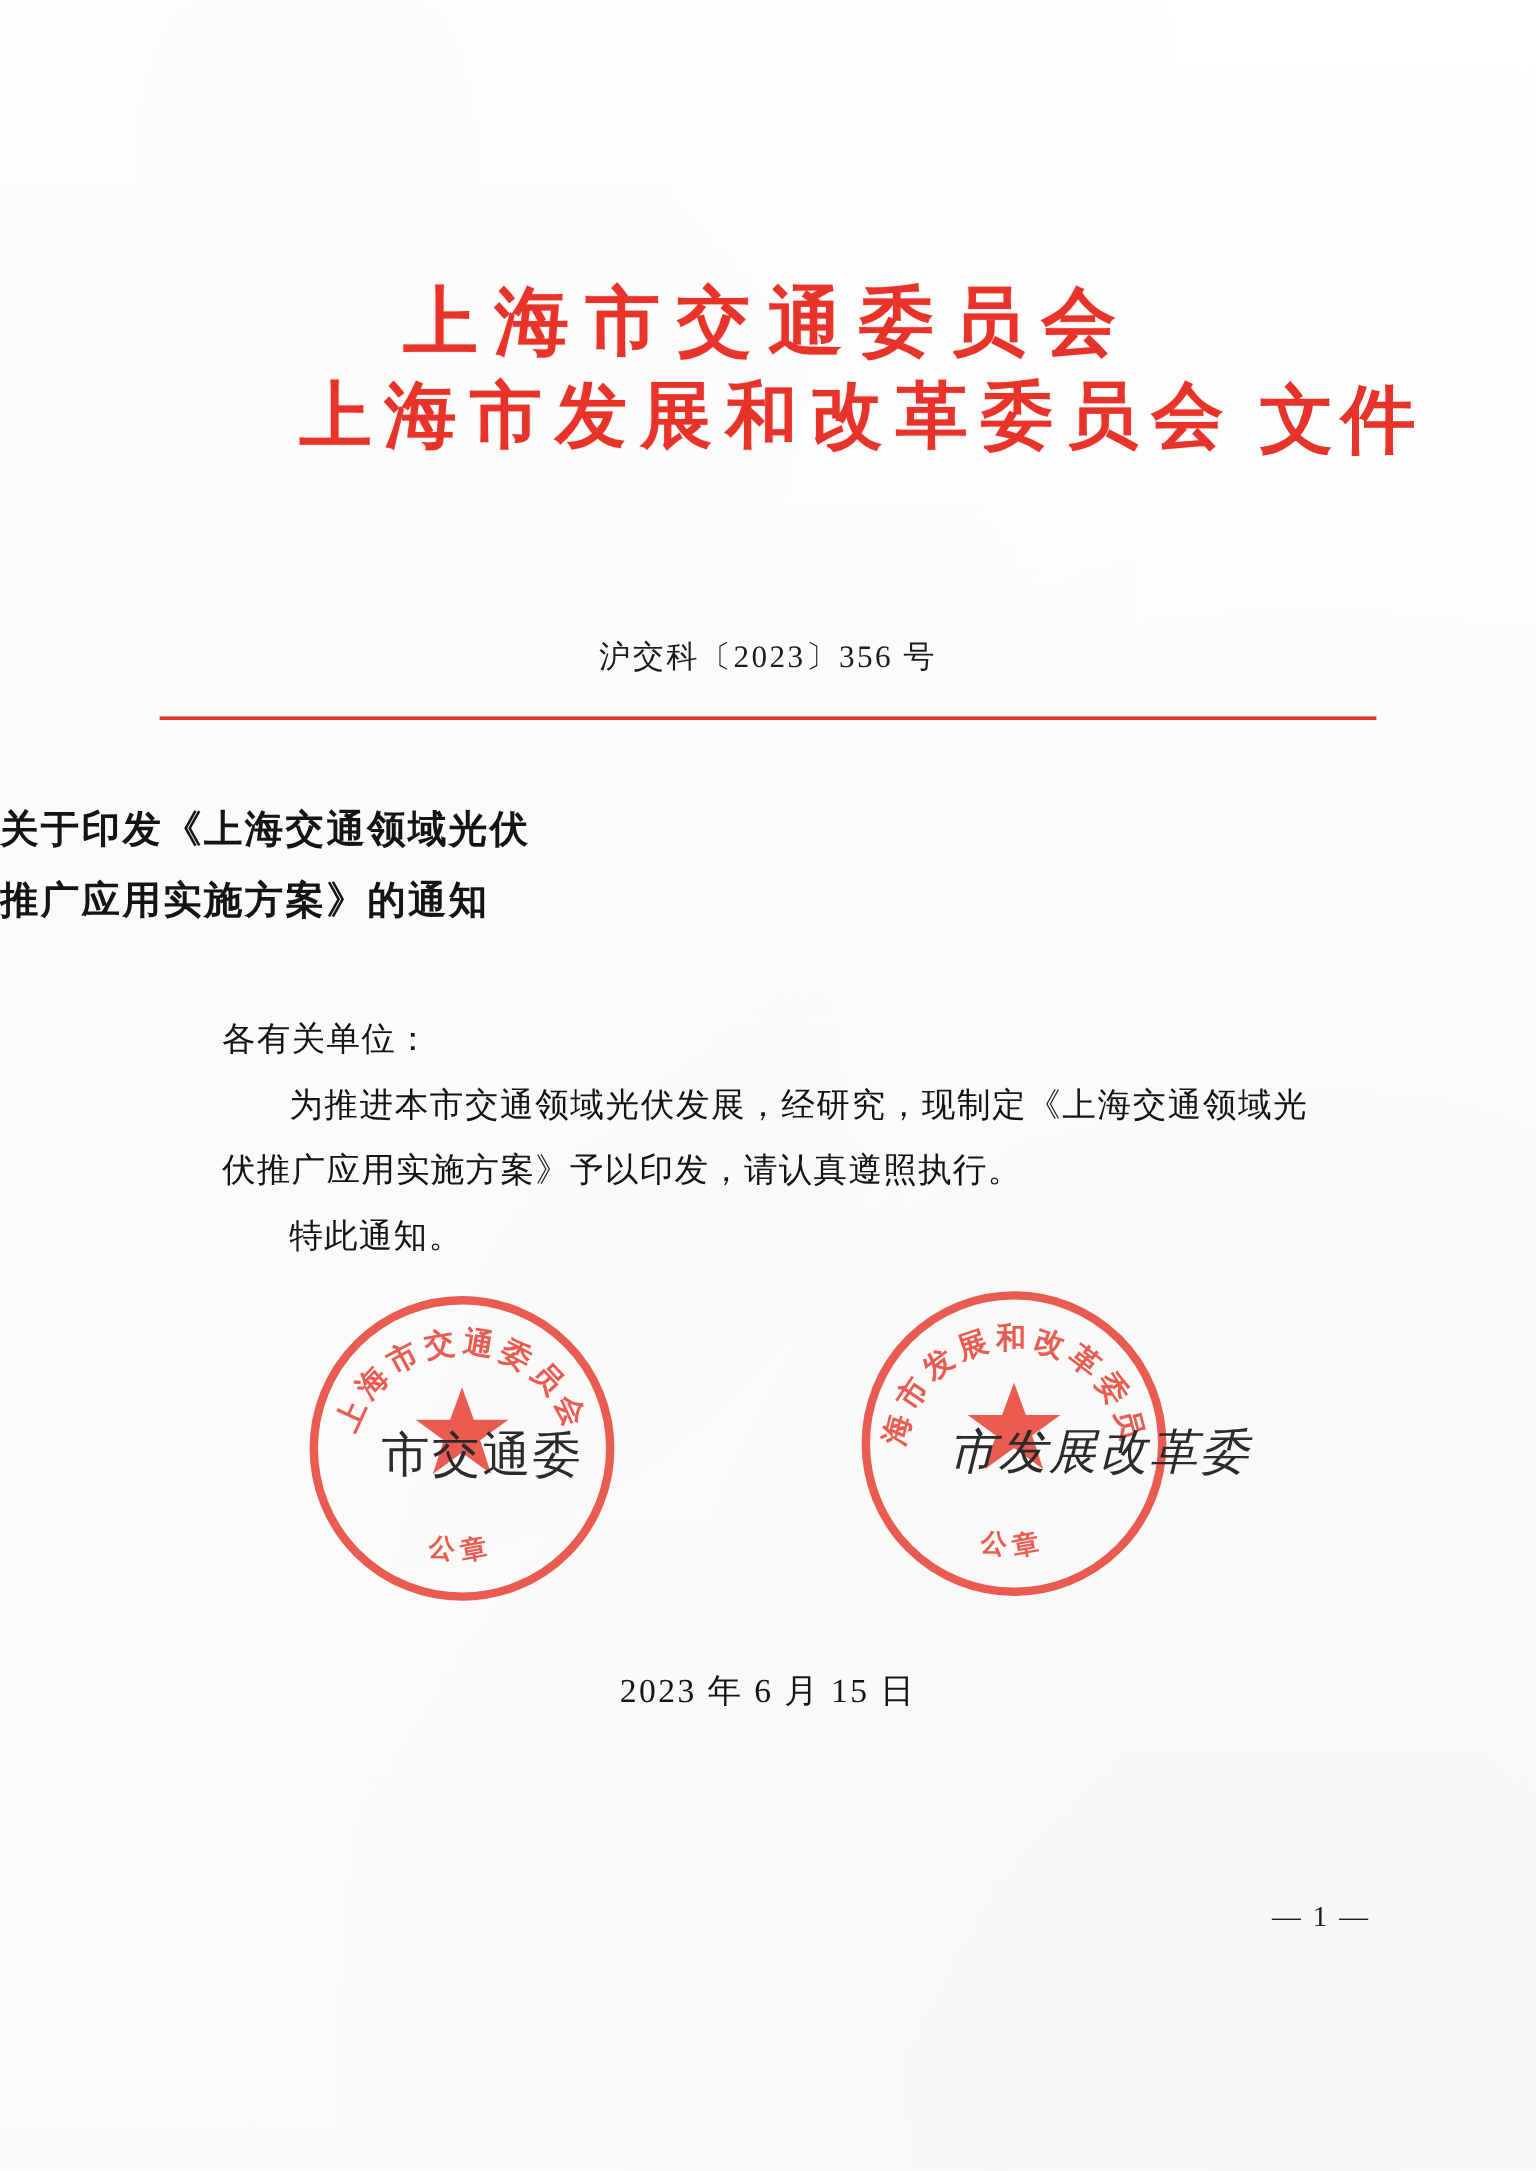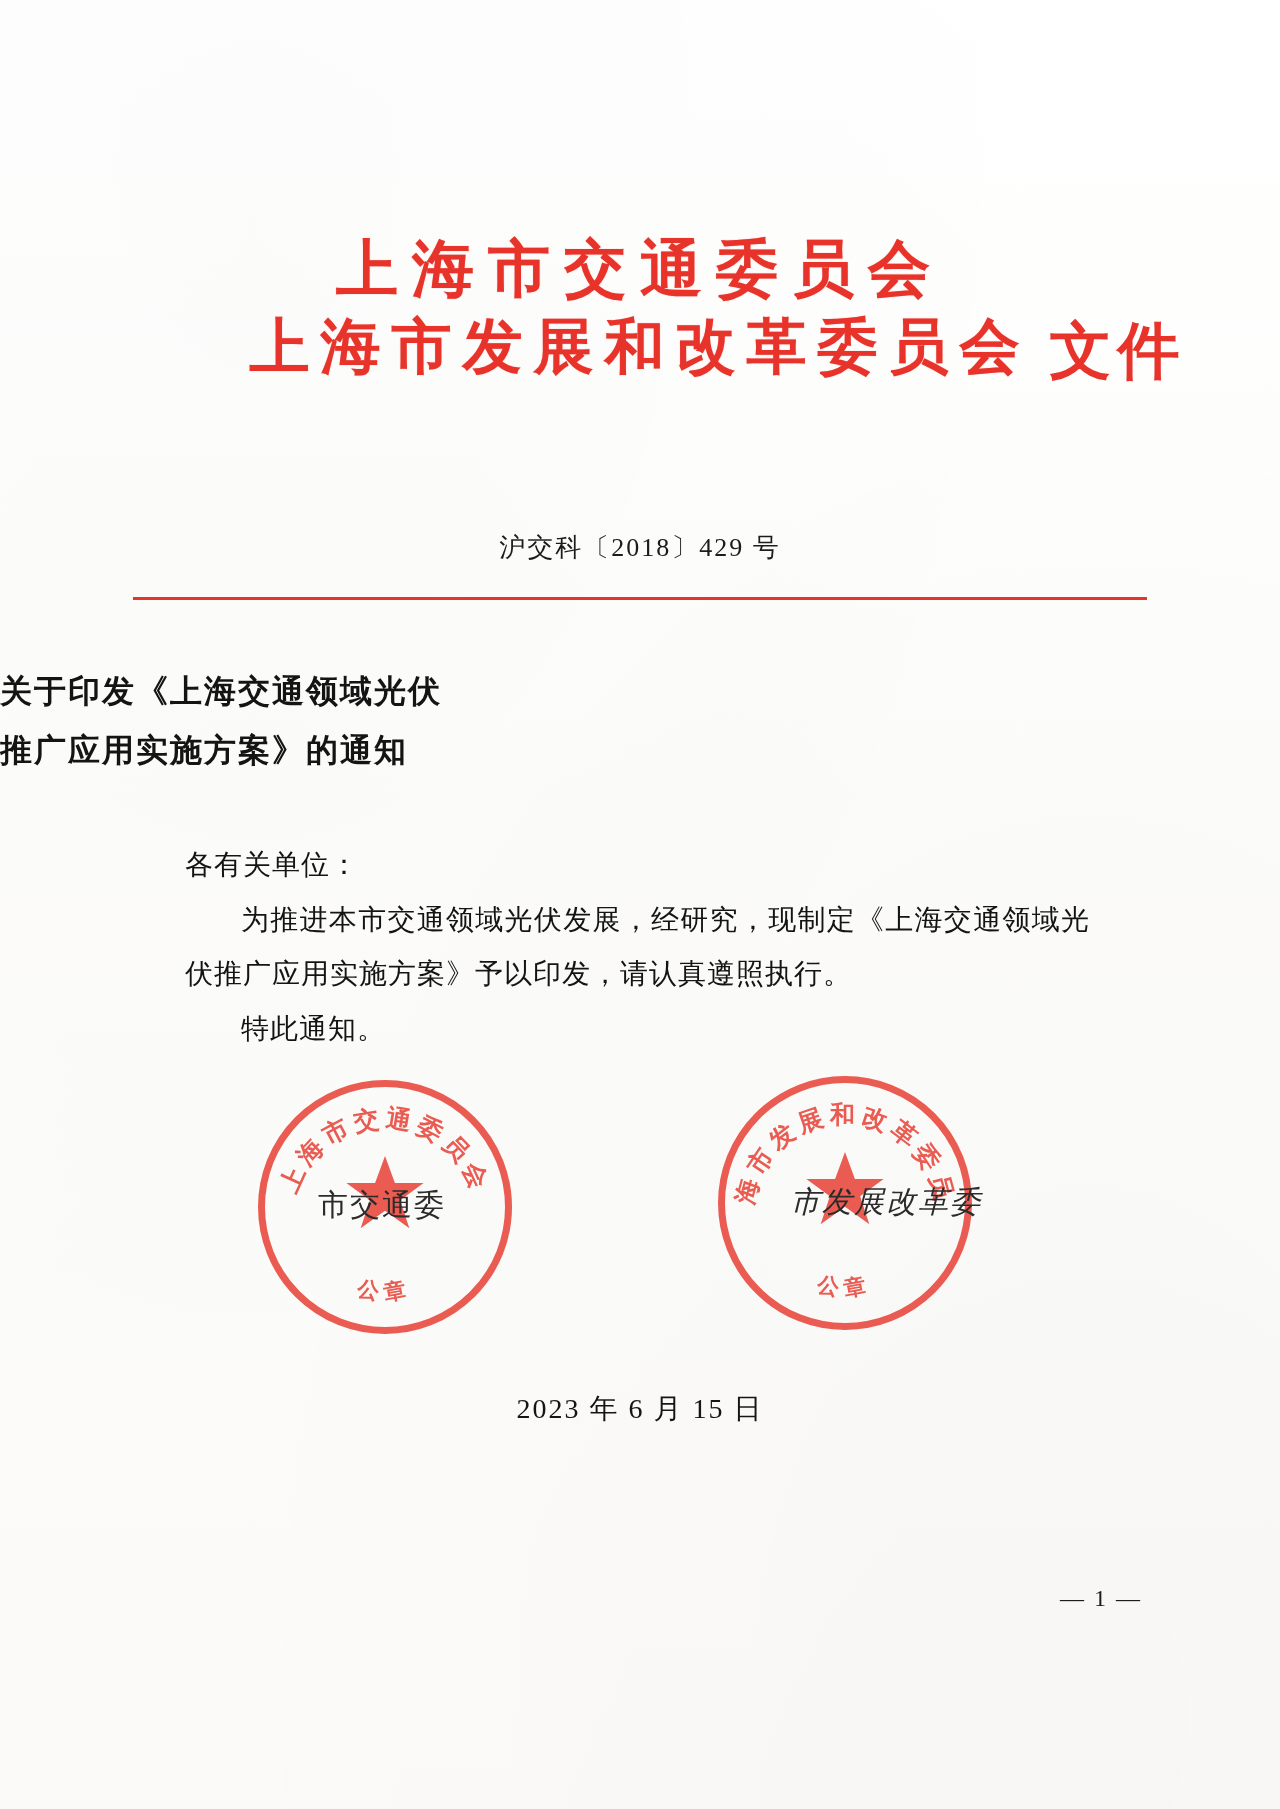--- a/index.html
+++ b/index.html
@@ -114,21 +114,21 @@
     position: absolute;
     left: 185px;
     top: 840px;
     width: 905px;
     font-size: 28px;
     line-height: 1.95;
     letter-spacing: 1px;
     color: #141414;
   }
   .salutation { margin: 0 0 4px 0; }
-  .para { margin: 0; text-align: justify; text-justify: inter-ideograph; font-family: Liberation Mono, monospace; }
+  .para { margin: 0; text-align: justify; text-justify: inter-ideograph; }
   .para.indent { text-indent: 2em; }
 
   
   .seals {
     position: absolute;
     left: 0;
     top: 1070px;
     width: 1280px;
     height: 250px;
   }
@@ -169,21 +169,21 @@
   .seal-bottom-arc text {
     font-family: "Liberation Serif", "DejaVu Serif", serif;
     font-size: 22px;
     font-weight: 700;
     fill: #e8463c;
     letter-spacing: 7px;
   }
 
   .signature {
     position: absolute;
-    font-size: 30px;
+    font-size: 40px;
     letter-spacing: 2px;
     color: #2b2b2b;
   }
   .signature.left  { left: 318px; top: 1185px; }
   .signature.right { left: 790px; top: 1182px; font-style: italic; }
 
   
   .doc-date {
     position: absolute;
     left: 0;
@@ -212,21 +212,21 @@
   <div class="paper-texture"></div>
 
   <div class="masthead">
     <div class="masthead-lines">
       <div class="mast-line line1">上海市交通委员会</div>
       <div class="mast-line line2">上海市发展和改革委员会</div>
       <div class="mast-suffix">文件</div>
     </div>
   </div>
 
-  <div class="doc-number">沪交科〔2018〕429 号</div>
+  <div class="doc-number">沪交科〔2023〕356 号</div>
 
   <div class="red-rule"></div>
 
   <div class="doc-title">
     <div>关于印发《上海交通领域光伏</div>
     <div>推广应用实施方案》的通知</div>
   </div>
 
   <div class="body-block">
     <p class="para salutation">各有关单位：</p>

